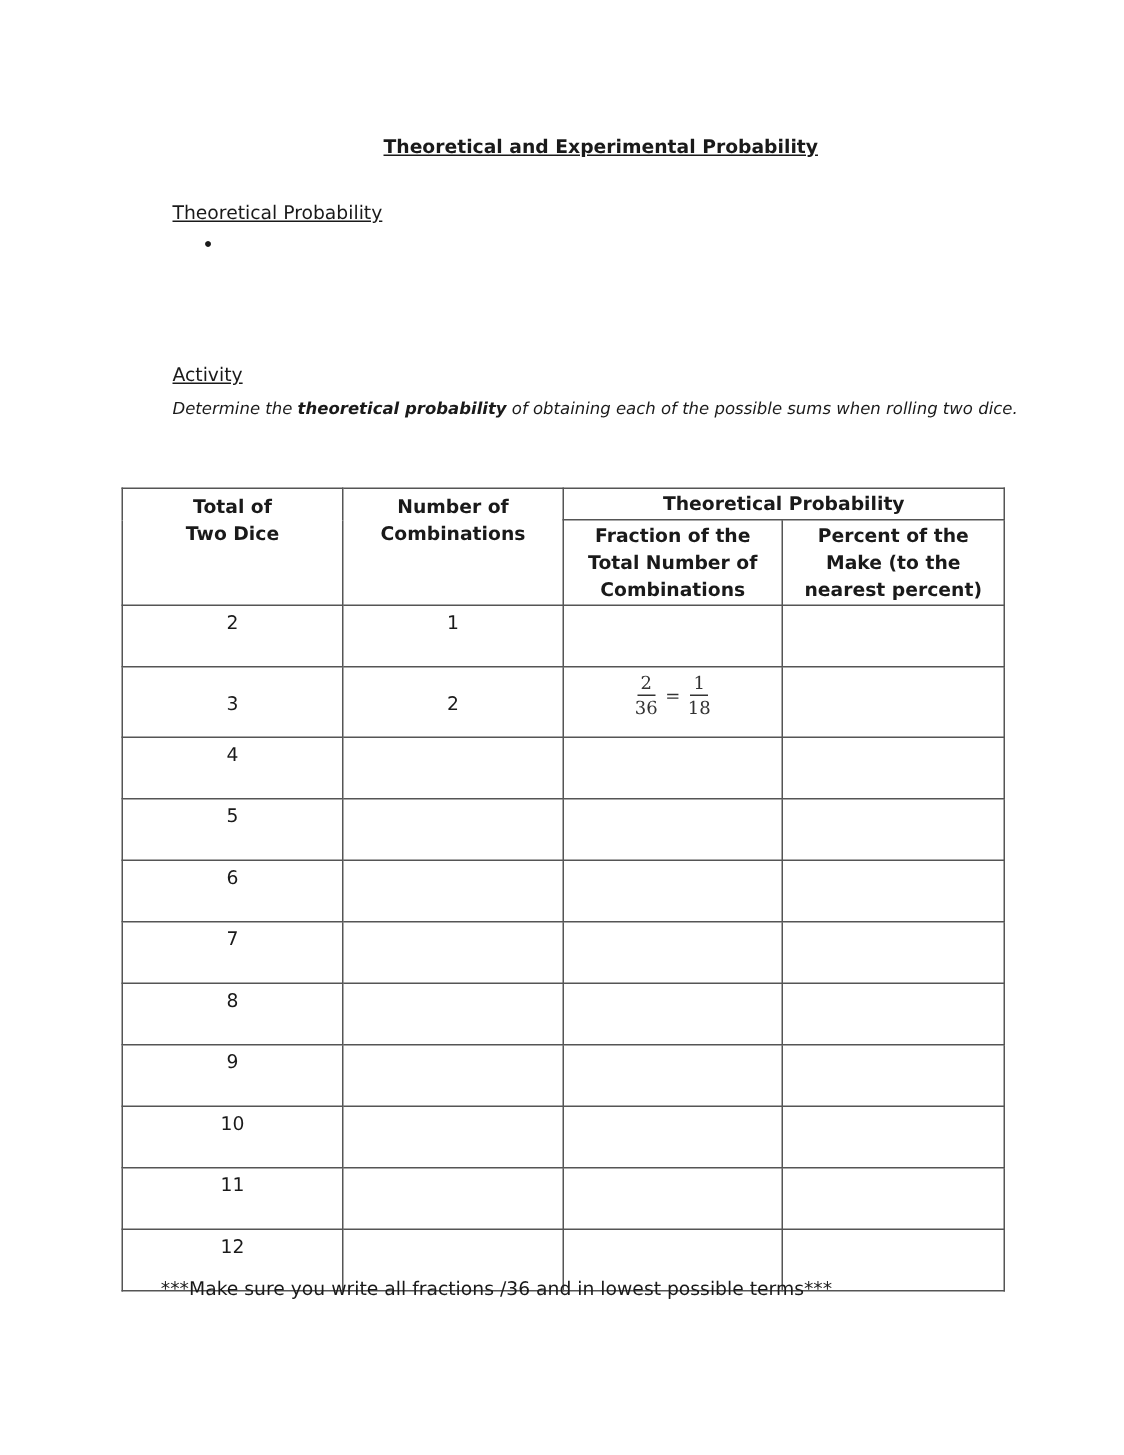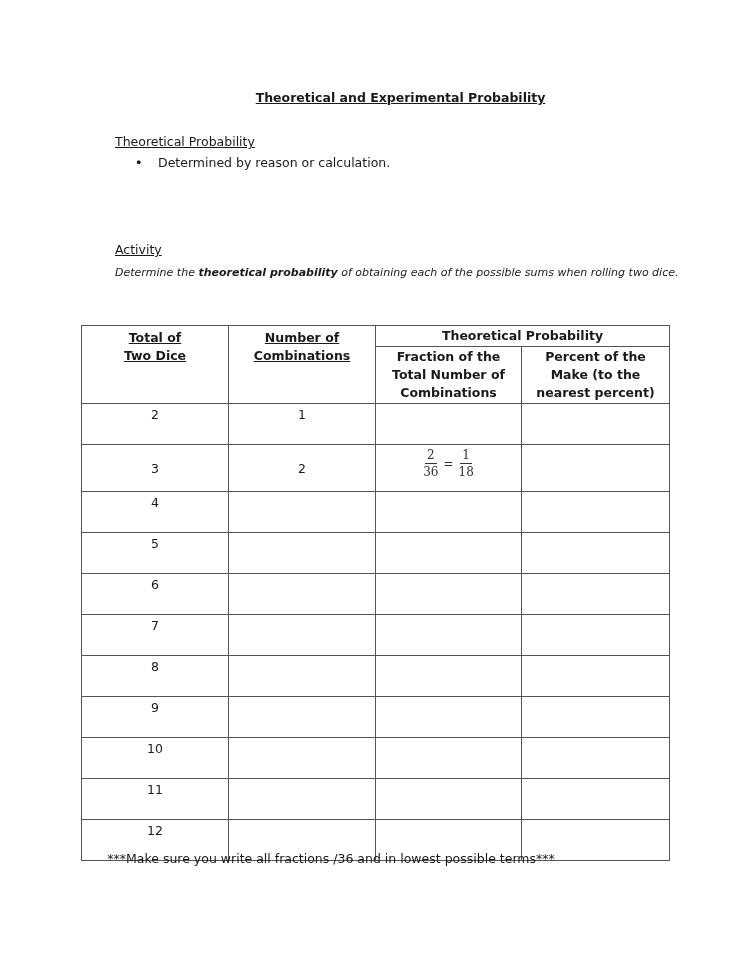--- a/index.html
+++ b/index.html
@@ -14,21 +14,21 @@
   .bullet .dot { position: absolute; left: 20px; top: 0; }
   .instr { left: 89px; top: 261px; width: 580px; font-size: 11px; font-style: italic; line-height: 23px; }
   .instr b { font-style: italic; }
   table.grid { position: absolute; left: 81px; top: 325px; width: 588px;
                border-collapse: collapse; font-size: 12.5px; table-layout: fixed; }
   table.grid td, table.grid th { border: 1px solid #555; padding: 0; text-align: center;
                vertical-align: top; font-weight: bold; }
   table.grid td { font-weight: normal; }
   .hdr-main { height: 20px; line-height: 20px; }
   .hdr-sub { height: 55px; line-height: 18px; padding-top: 1px !important; }
-  .hdr-tall { line-height: 18px; padding-top: 3px !important; text-decoration: underline; }
+  .hdr-tall { line-height: 18px; padding-top: 3px !important; }
   tr.row td { height: 37px; }
   tr.row td.num { padding-top: 3px; }
   tr.row.tall td { height: 46px; }
   tr.row.tall td.num { padding-top: 0; vertical-align: middle; }
   .frac-wrap { display: inline-flex; align-items: center; gap: 3px; margin-top: 2px;
                font-family: "DejaVu Serif", serif; font-size: 12px; color: #333; }
   .frac { display: inline-flex; flex-direction: column; align-items: center; }
   .frac .n { border-bottom: 1px solid #333; padding: 0 2px; line-height: 16px; }
   .frac .d { line-height: 16px; padding: 0 2px; }
   .footer { left: 0; width: 610px; top: 851px; text-align: center; font-size: 12.5px; }
@@ -39,21 +39,20 @@
 <div class="abs title">Theoretical and Experimental Probability</div>
 
 <div class="abs heading" style="top:134px;">Theoretical Probability</div>
 
 <div class="abs bullet-list">
   <div class="bullet">
     <span class="dot">•</span>
   </div>
   <div class="bullet">
     <span class="dot">•</span>
-    <span>Determined by reason or calculation.</span>
   </div>
 </div>
 
 <div class="abs heading" style="top:242px;">Activity</div>
 
 <div class="abs instr"><span>Determine the </span><b>theoretical probability</b><span> of obtaining each of the possible sums when rolling two dice.</span></div>
 
 <table class="grid">
   <colgroup>
       <col style="width:147px">

